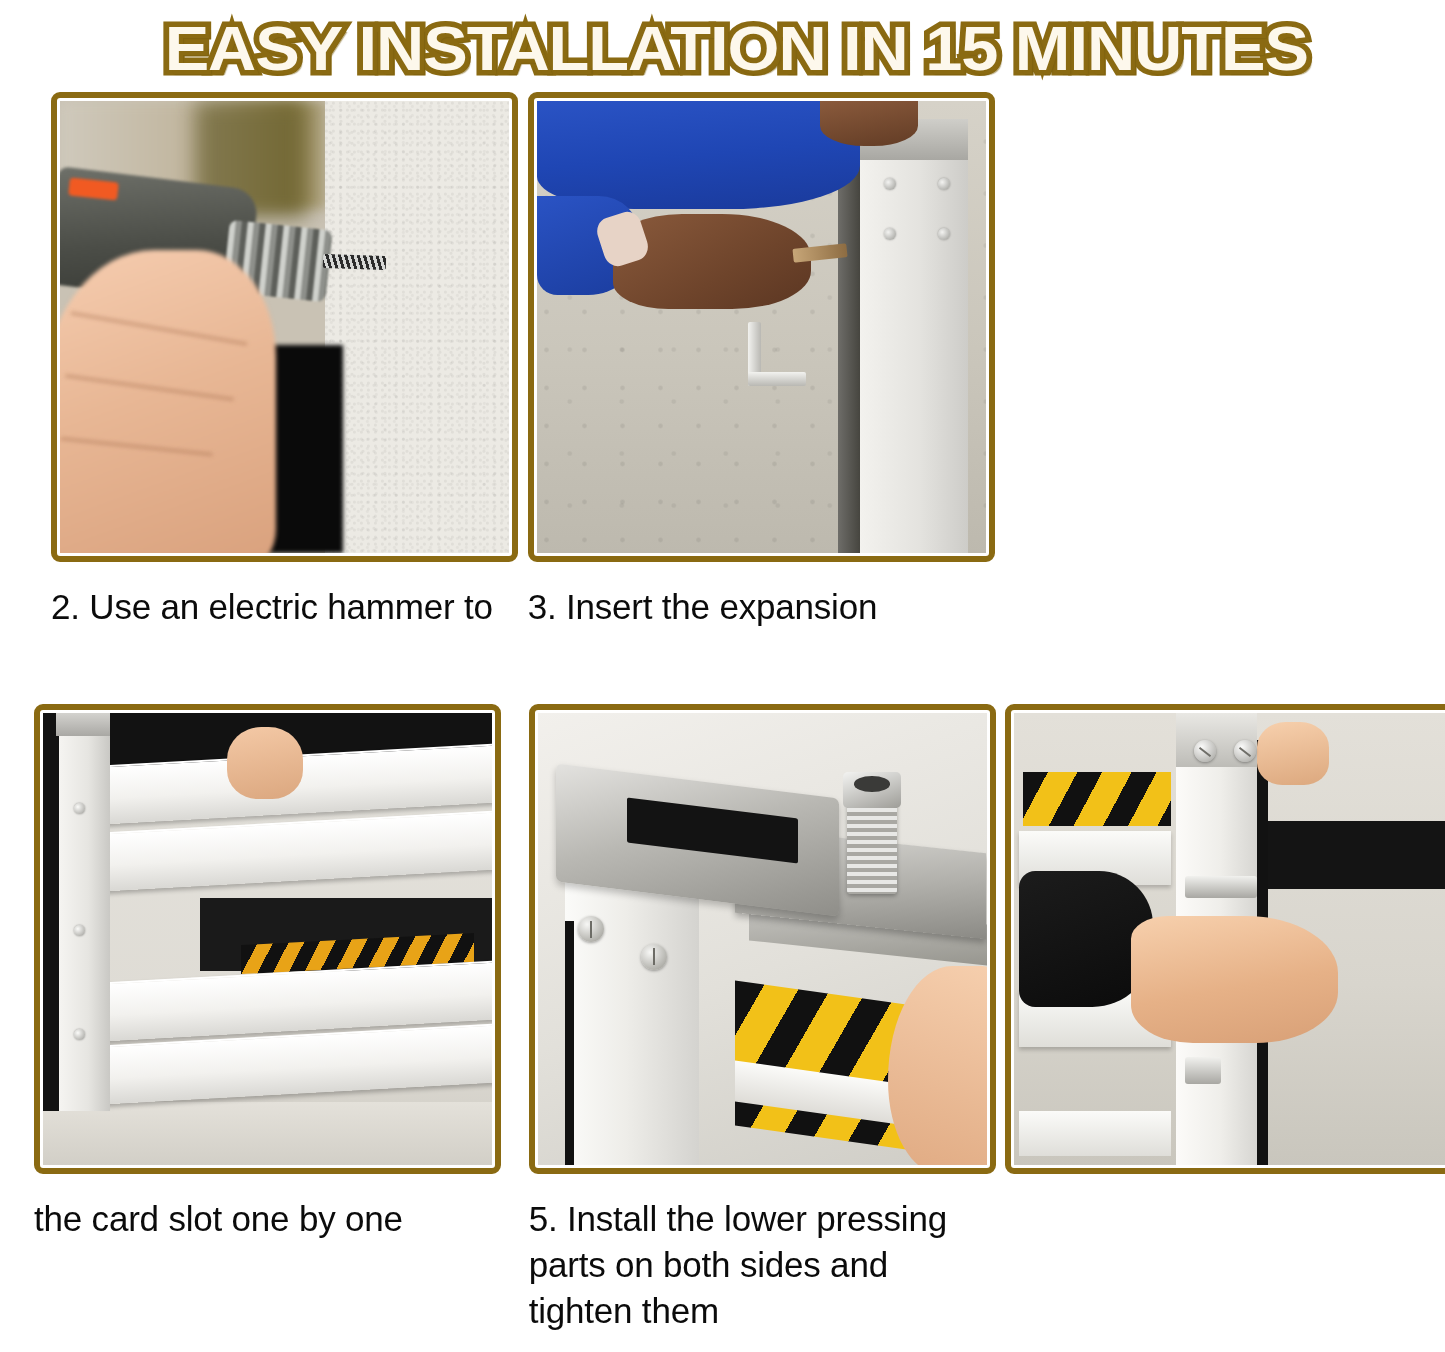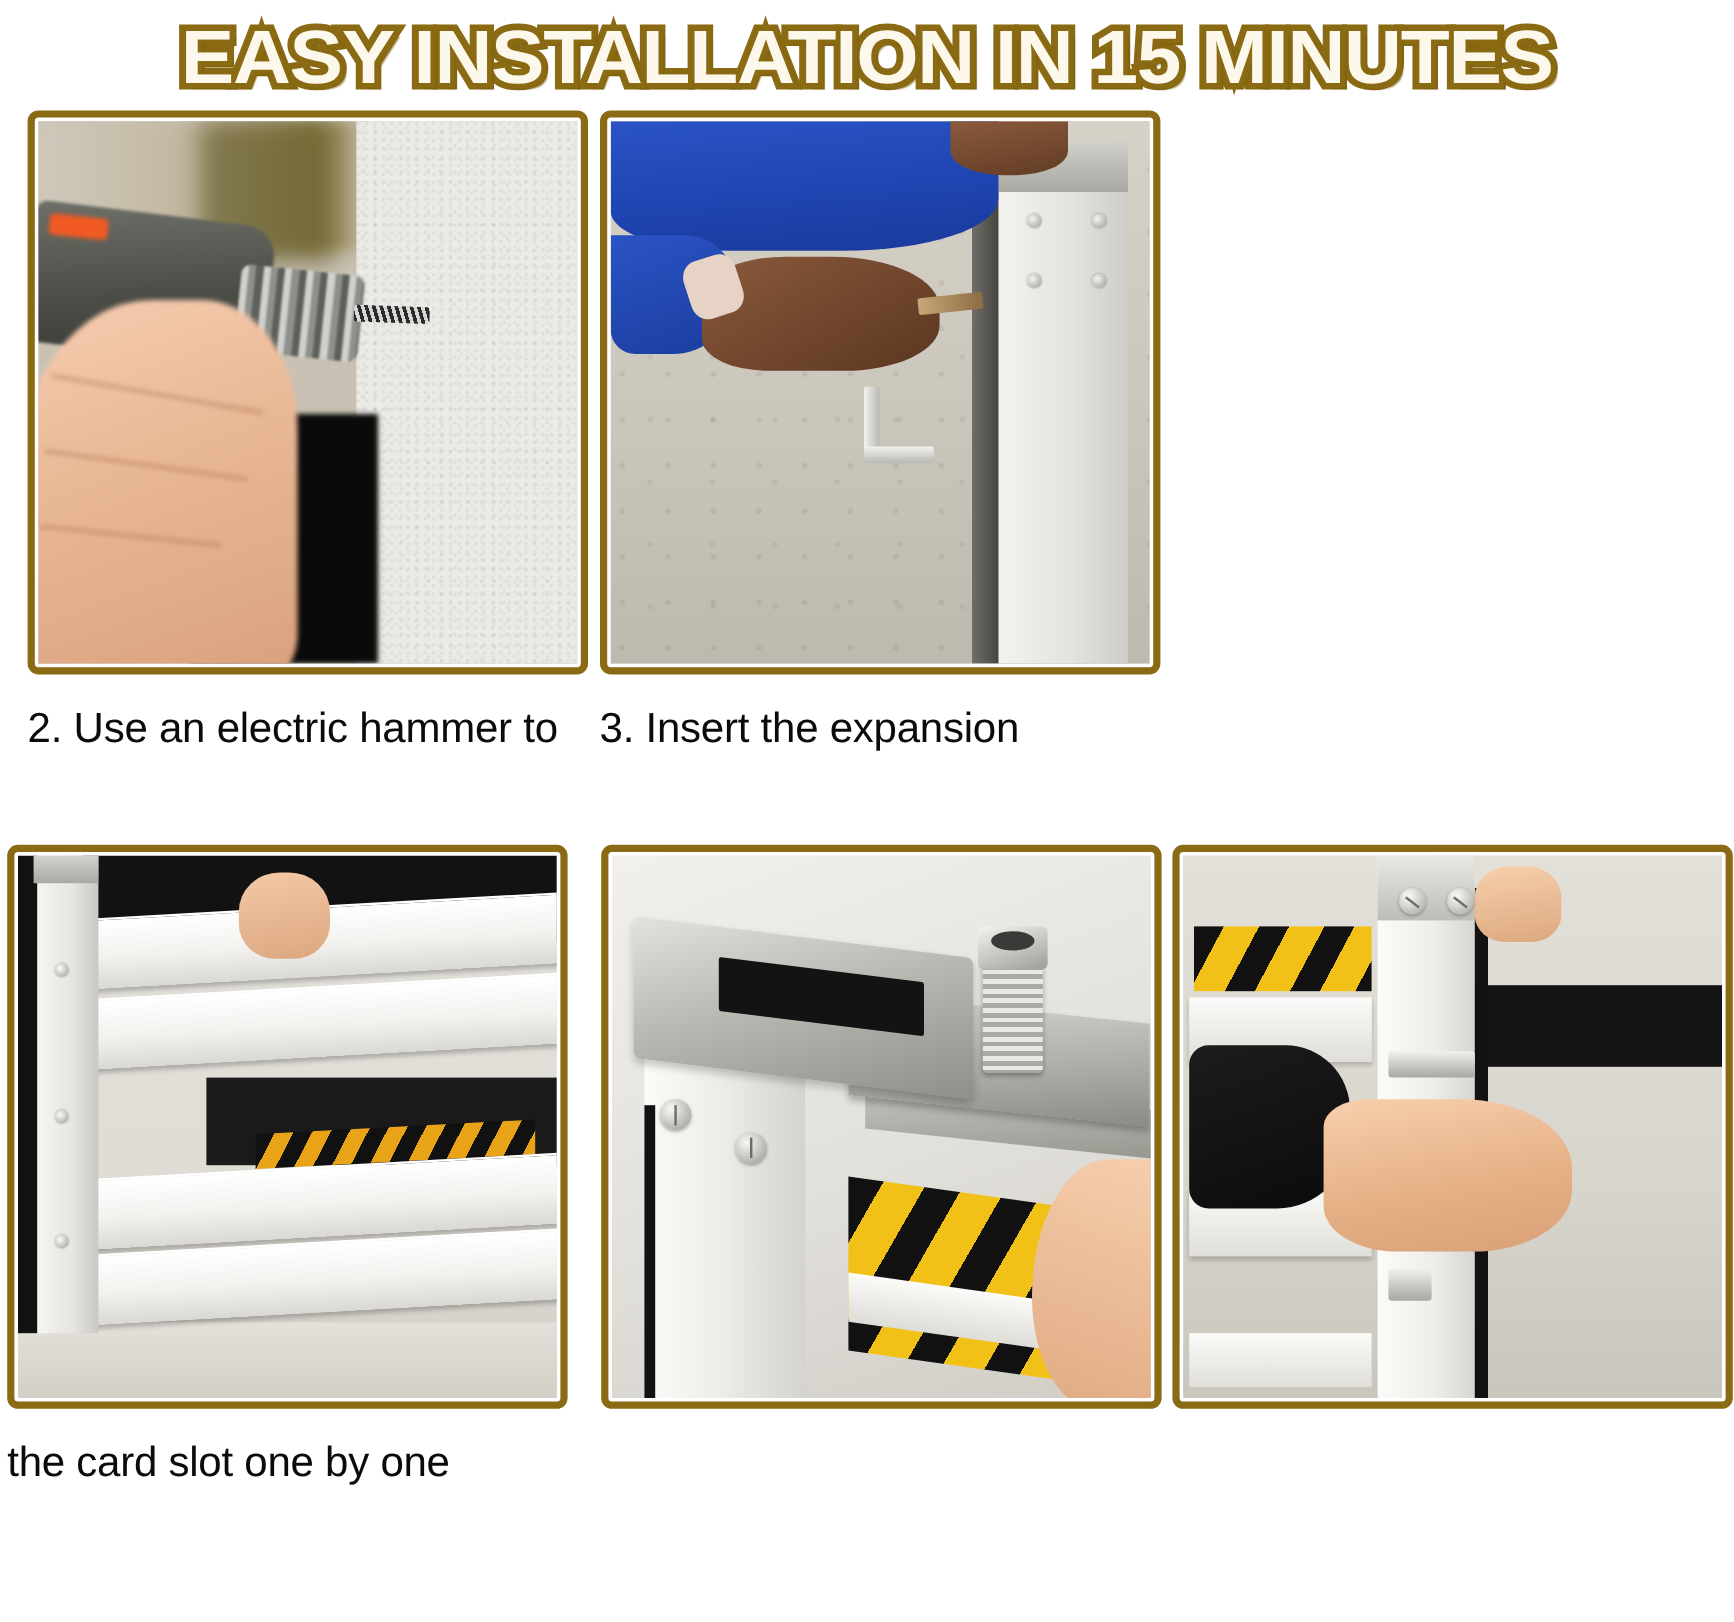--- a/index.html
+++ b/index.html
@@ -11,20 +11,21 @@
     background: #ffffff;
     font-family: "Liberation Sans", sans-serif;
     overflow: hidden;
   }
 
   .page {
     position: relative;
     width: 1445px;
     height: 1352px;
     background: #ffffff;
+    padding-left: 28px;
   }
 
   
   .title-bar {
     width: 100%;
     height: 92px;
     display: flex;
     align-items: center;
     justify-content: center;
     padding-top: 4px;
@@ -644,20 +645,25 @@
             <div class="plate"></div>
             <div class="bracket-top"></div>
             <div class="bracket-slot"></div>
             <div class="bolt"></div>
             <div class="bolt-head"></div>
             <div class="bolt-hole"></div>
             <div class="bscrew bs1"></div>
             <div class="bscrew bs2"></div>
           </div>
         </div>
+        <div class="caption">
+          <span class="ln">5. Install the lower pressing</span>
+          <span class="ln">parts on both sides and</span>
+          <span class="ln">tighten them</span>
+        </div>
       </div>
 
       <div class="cell cell-last">
         <div class="photo-frame">
           <div class="photo p6">
             <div class="bg"></div>
             <div class="wall-dark"></div>
             <div class="haz6"></div>
             <div class="panel6"></div>
             <div class="panel6b"></div>

